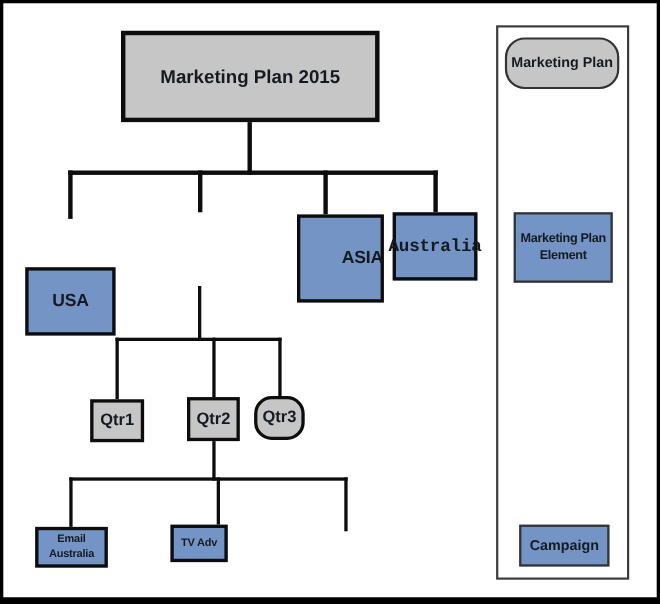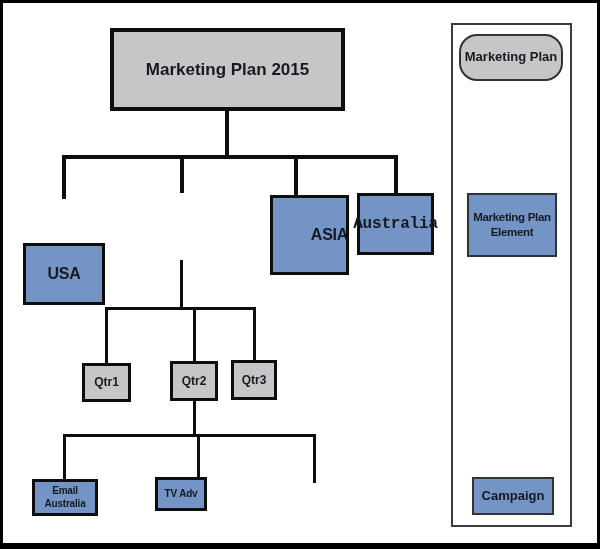--- a/index.html
+++ b/index.html
@@ -28,21 +28,21 @@
     justify-content: center;
     text-align: center;
     font-weight: bold;
     color: var(--text);
     line-height: 1.25;
   }
   .blue { background: var(--node-blue); border: 3px solid var(--line); }
   .gray { background: var(--node-gray); border: 3px solid var(--line); }
   .root-node { border-width: 4px; font-size: 17px; }
   .lvl1 { font-size: 16px; letter-spacing: -0.2px; white-space: nowrap; }
-  .qtr  { font-size: 12px; justify-content: center; }
+  .qtr  { font-size: 15px; justify-content: center; }
   .camp { font-size: 10px; letter-spacing: -0.2px; padding: 0 2px; }
   .nowrap { white-space: nowrap; }
   .cx { position: absolute; background: var(--line); }
   .legend-panel {
     position: absolute;
     left: 448px; top: 20px; width: 121px; height: 504px;
     box-sizing: border-box;
     border: 2px solid var(--legend-border);
     background: #ffffff;
   }
@@ -93,21 +93,21 @@
   <div class="cx" style="left:102px;top:304px;width:3px;height:56px;"></div>
   <div class="cx" style="left:190px;top:304px;width:3px;height:54px;"></div>
   <div class="cx" style="left:250px;top:304px;width:3px;height:53px;"></div>
 
   <div class="node gray qtr" style="left:79px;top:360px;width:49px;height:39px;">
     <span>Qtr1</span>
   </div>
   <div class="node gray qtr" style="left:167px;top:358px;width:48px;height:40px;">
     <span>Qtr2</span>
   </div>
-  <div class="node gray qtr" style="left:228px;top:357px;width:46px;height:40px;">
+  <div class="node gray qtr" style="left:228px;top:357px;width:46px;height:40px;border-radius:16px;">
     <span>Qtr3</span>
   </div>
 
   <div class="cx" style="left:190px;top:398px;width:3px;height:36px;"></div>
   <div class="cx" style="left:60px;top:431px;width:253px;height:3px;"></div>
   <div class="cx" style="left:60px;top:431px;width:3px;height:45px;"></div>
   <div class="cx" style="left:194px;top:431px;width:3px;height:43px;"></div>
   <div class="cx" style="left:310px;top:431px;width:3px;height:49px;"></div>
 
   <div class="node blue camp" style="left:29px;top:476px;width:66px;height:37px;">

